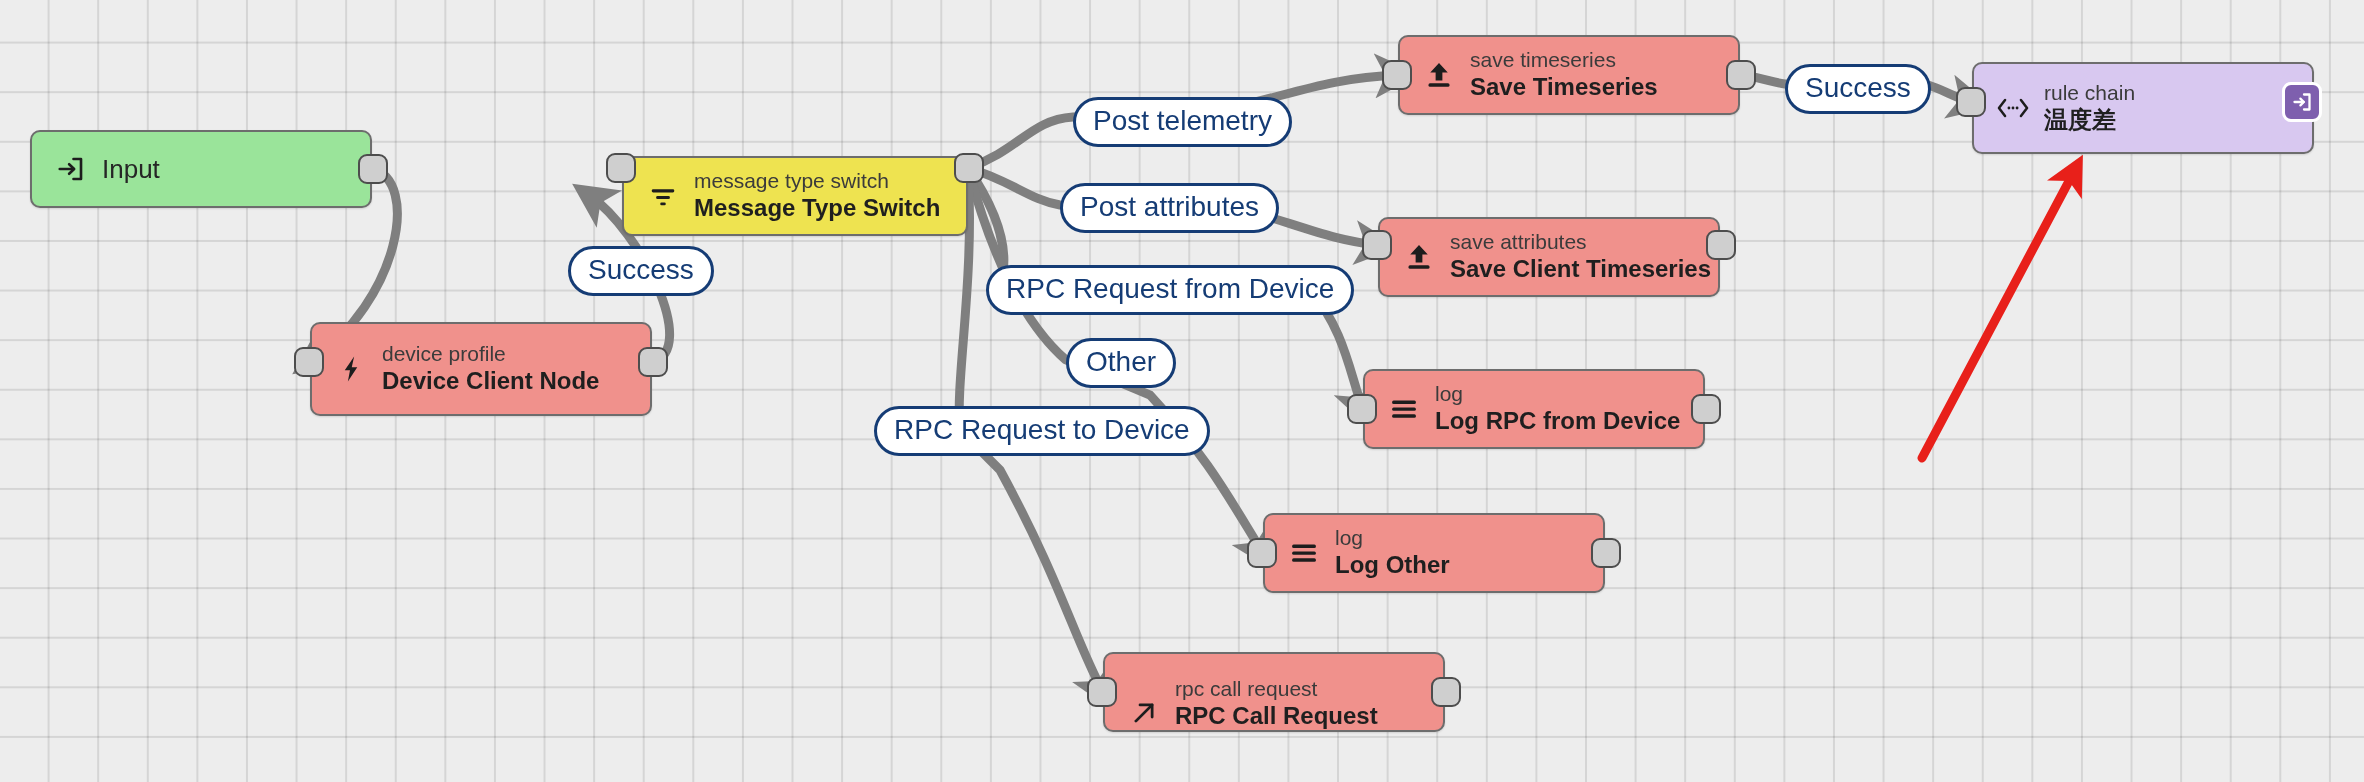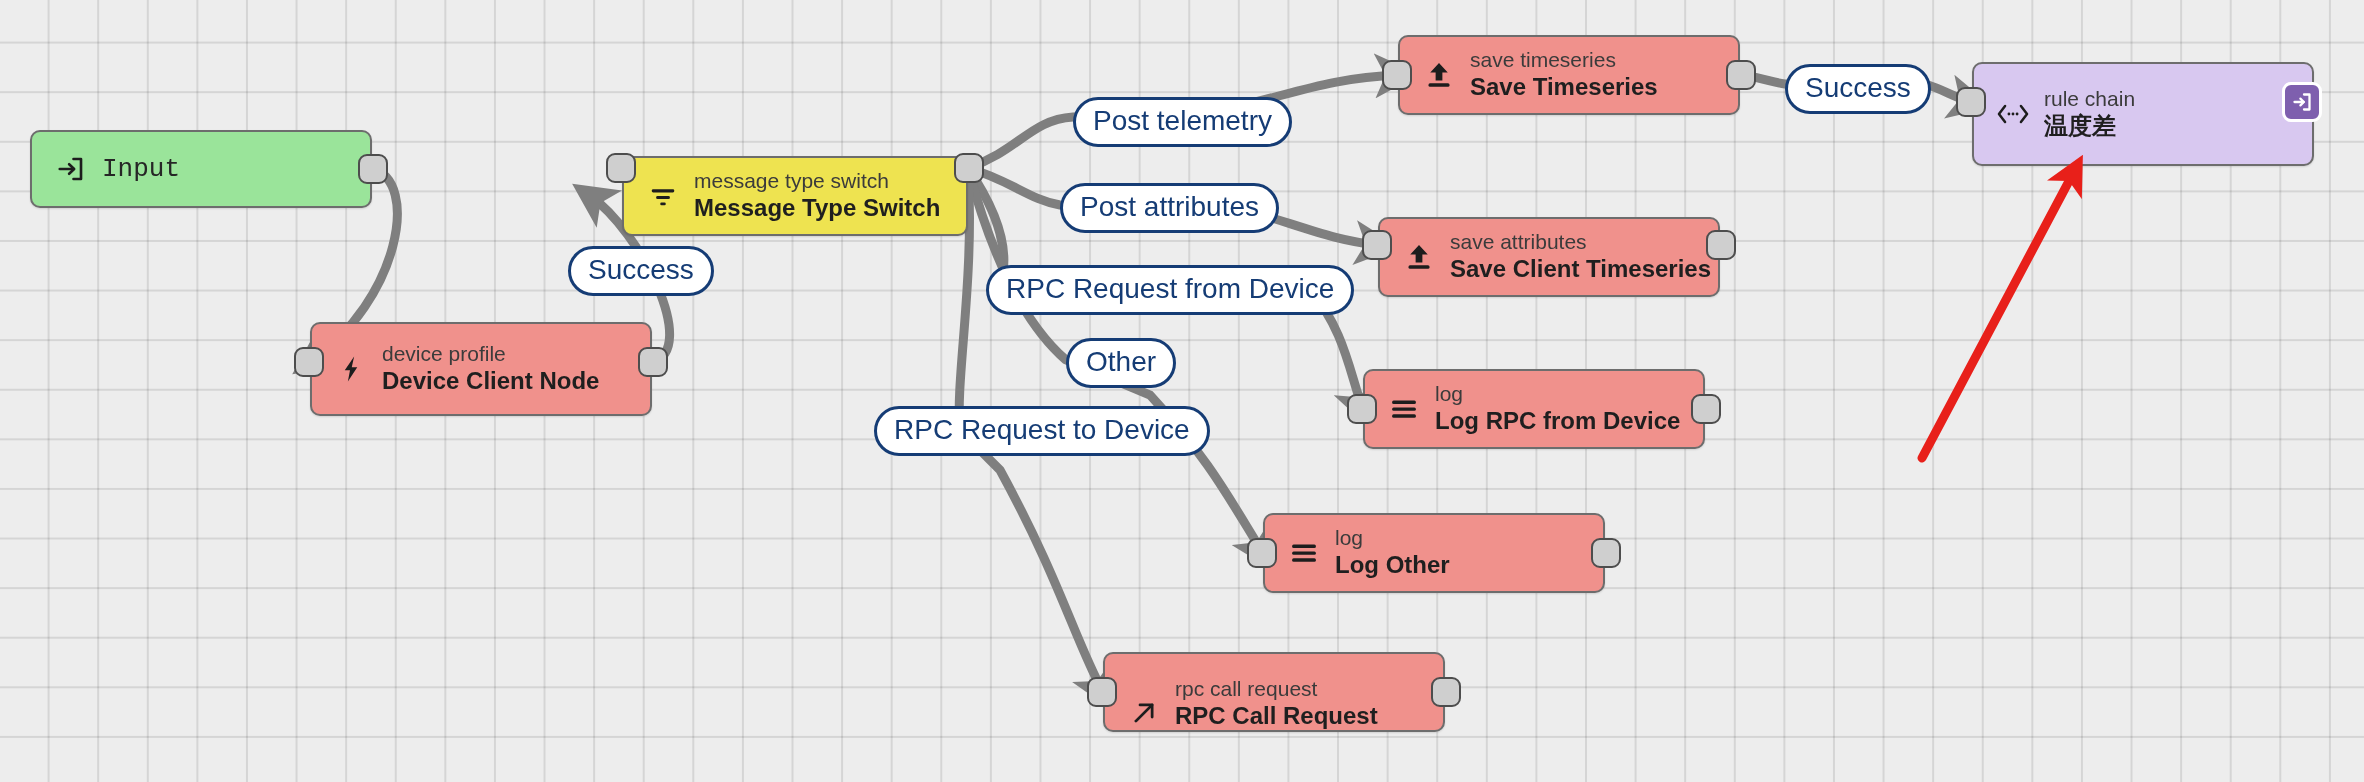--- a/index.html
+++ b/index.html
@@ -68,21 +68,21 @@
     color: #3b3b3b;
     font-weight: 400;
     white-space: nowrap;
   }
   .node-name {
     font-size: 24px;
     color: #1f1f1f;
     font-weight: 700;
     white-space: nowrap;
   }
-  .node.single .node-text { justify-content: center; font-family: Liberation Mono, monospace; }
+  .node.single .node-text { justify-content: center; }
   .node.single .node-name { font-size: 26px; font-weight: 400; color: #262626; }
 
   
   .port {
     position: absolute;
     width: 30px;
     height: 30px;
     border-radius: 9px;
     background: #cfcfcf;
     border: 2px solid #4d4d4d;
@@ -270,21 +270,21 @@
             <path d="M8.8 5.5h9.7v9.7"></path>
           </svg>
         </span>
         <span class="node-text">
           <span class="node-type">rpc call request</span>
           <span class="node-name">RPC Call Request</span>
         </span>
       </div>
       <div class="port" style="left: 1087px; top: 677px;"></div>
       <div class="port" style="left: 1431px; top: 677px;"></div>
-      <div class="node purple" style="left: 1972px; top: 62px; width: 342px; height: 104px;">
+      <div class="node purple" style="left: 1972px; top: 62px; width: 342px; height: 92px;">
         <span class="node-icon">
           <svg width="34" height="30" viewBox="0 0 30 24" fill="none" stroke="currentColor" stroke-width="2.2" stroke-linecap="round" stroke-linejoin="round">
             <path d="M8 5 2.6 12 8 19"></path>
             <path d="M22 5l5.4 7-5.4 7"></path>
             <circle cx="11.4" cy="12" r="1.25" fill="currentColor" stroke="none"></circle>
             <circle cx="15" cy="12" r="1.25" fill="currentColor" stroke="none"></circle>
             <circle cx="18.6" cy="12" r="1.25" fill="currentColor" stroke="none"></circle>
           </svg>
         </span>
         <span class="node-text">

